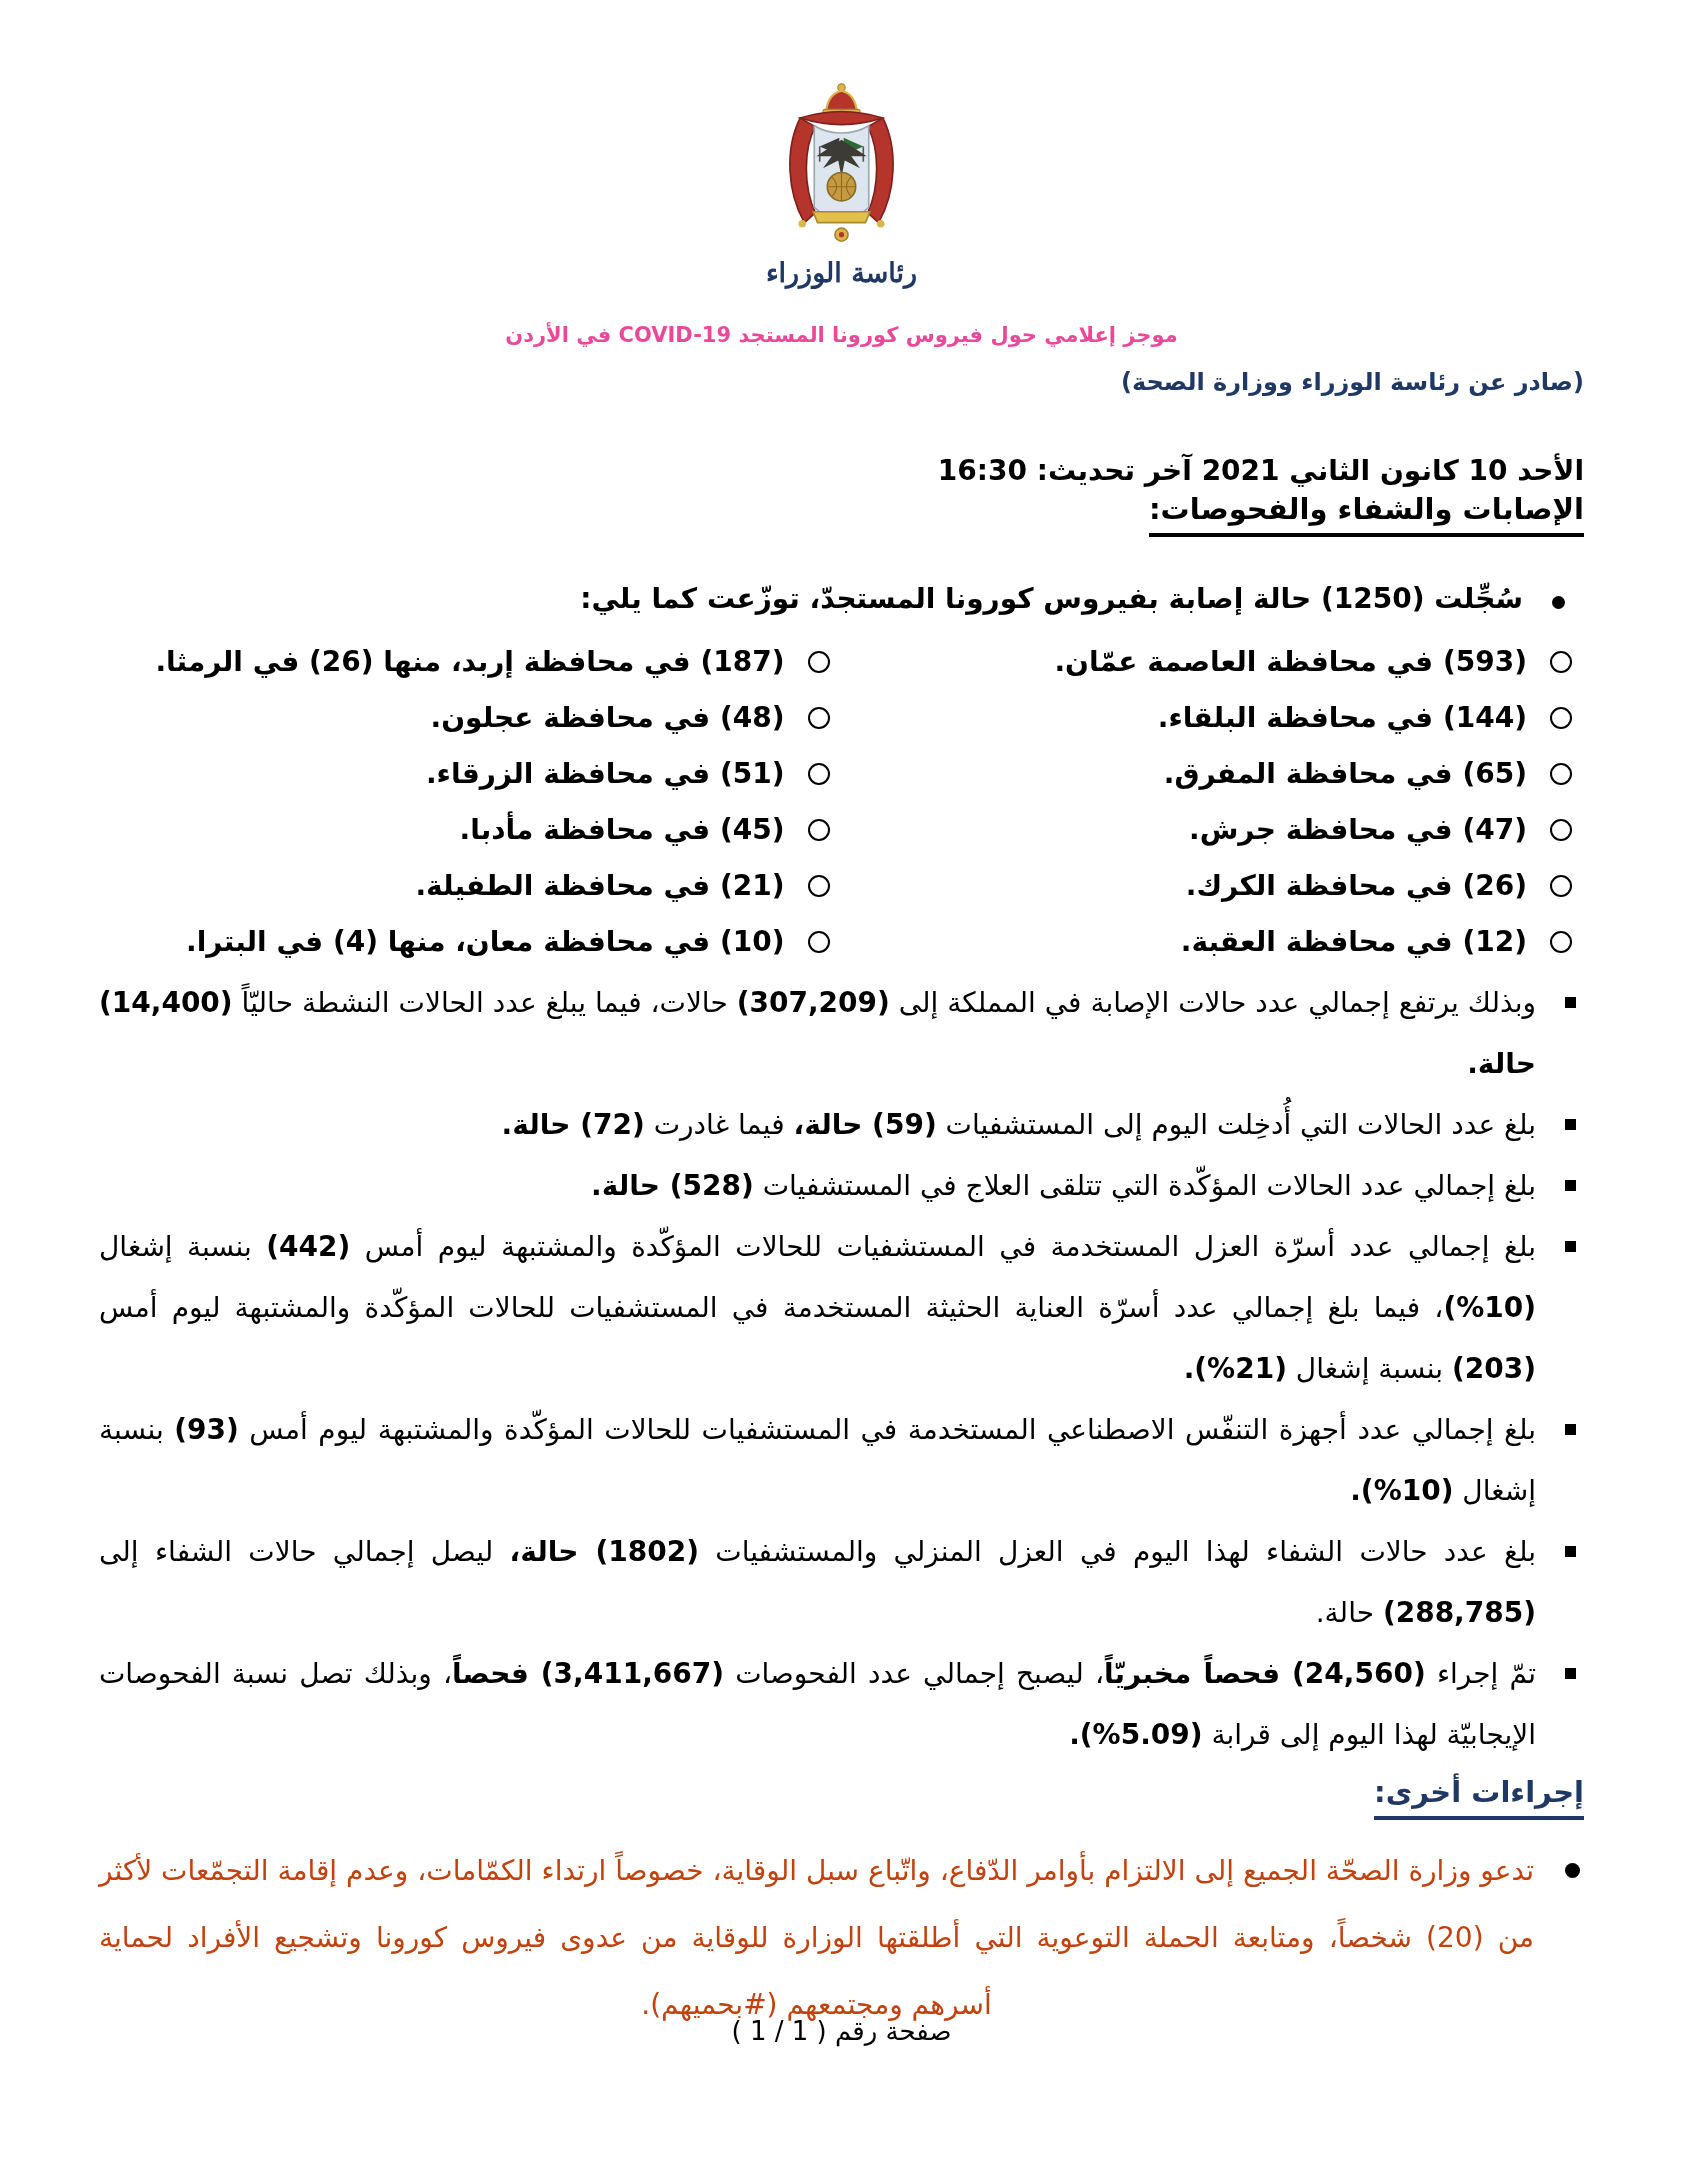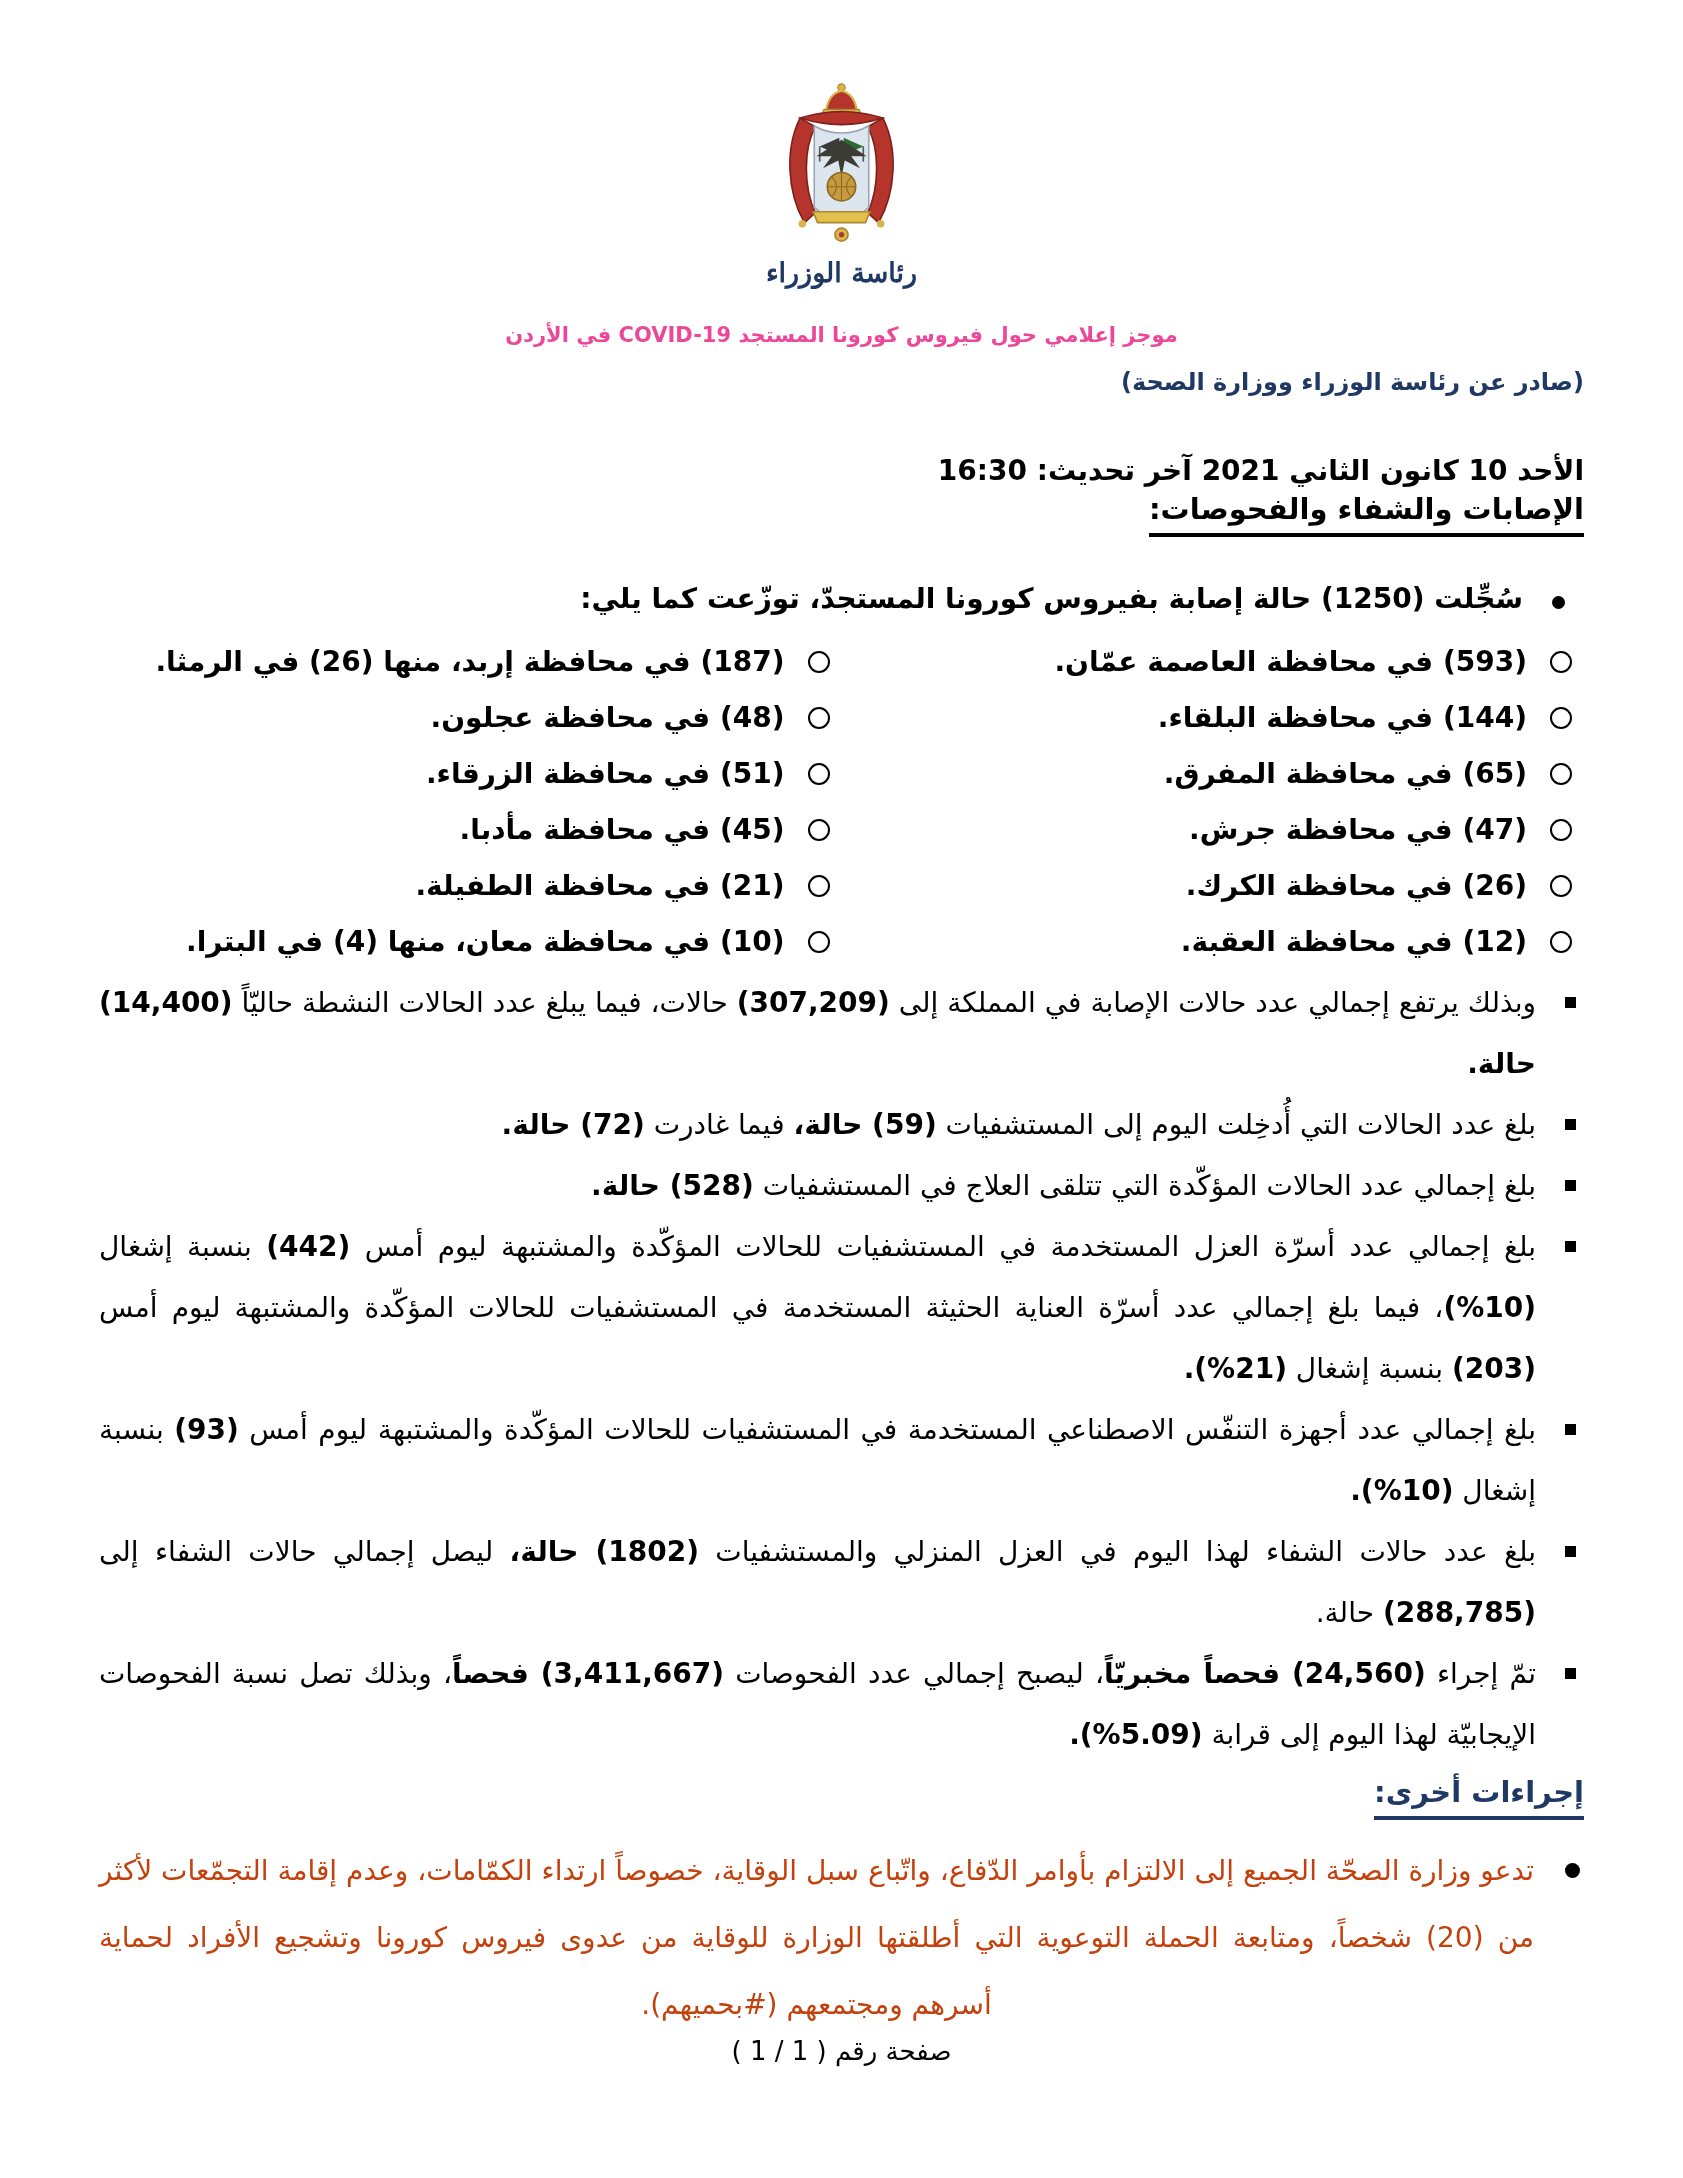--- a/index.html
+++ b/index.html
@@ -63,21 +63,21 @@
   
   .final-bullet{
     position:absolute;top:1837px;right:99px;left:99px;
     padding-right:50px;font-size:28px;line-height:67px;color:#c2410c;
     text-align:justify;text-align-last:center;
   }
   .final-bullet .dotc{top:26px;width:15px;height:15px;}
   
   .footer{
     position:absolute;top:2016px;right:99px;left:99px;text-align:center;
-    font-size:26px;color:#000;margin-top:20px;
+    font-size:26px;color:#000;
   }
 </style>
 </head>
 <body>
 
 <div class="page">
 
   <div class="logo-block">
     <svg width="131" height="170" viewBox="0 0 120 156">
 

